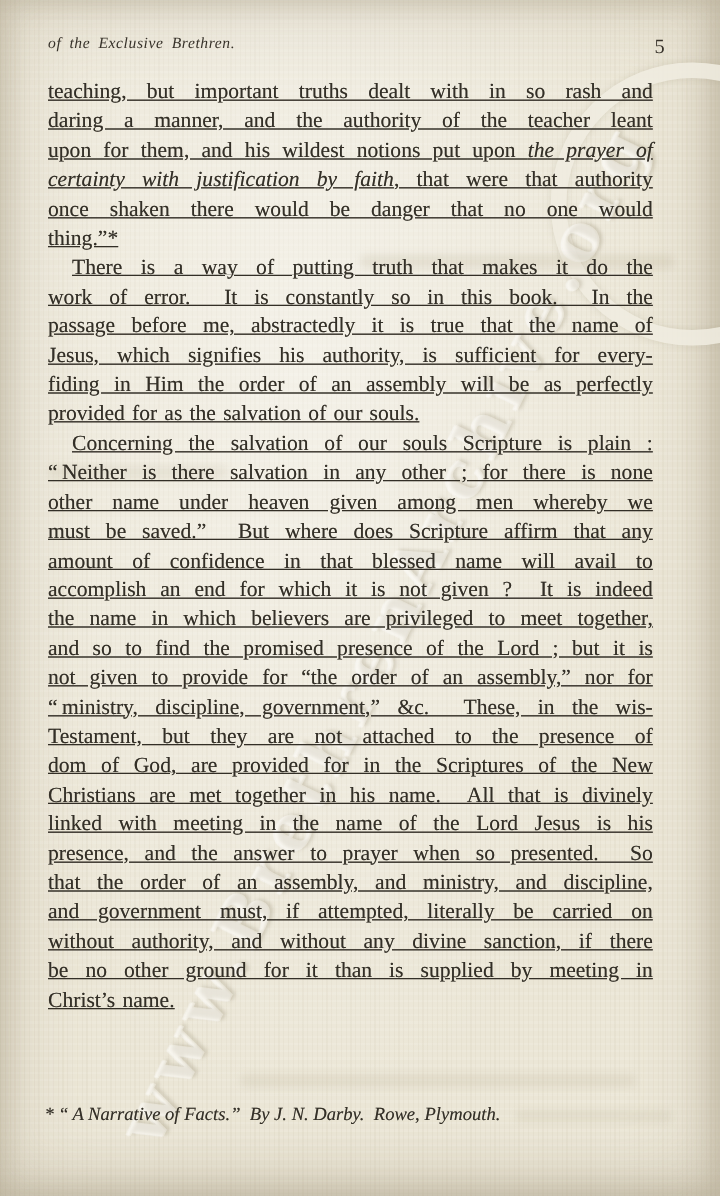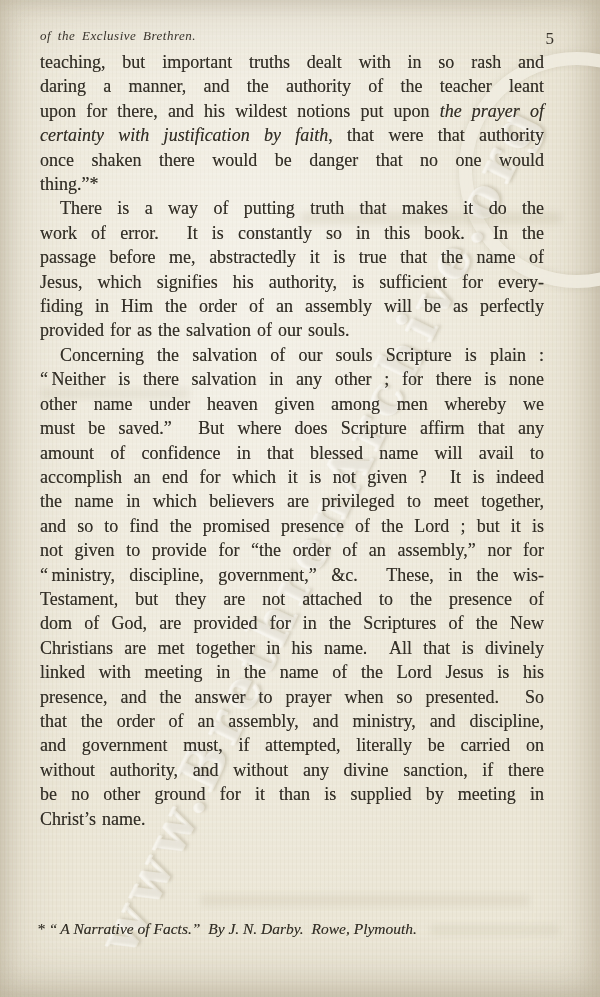--- a/index.html
+++ b/index.html
@@ -77,21 +77,21 @@
   }
   .page-number{
     position:absolute;
     right:0;top:1px;
     font-size:17px;
     color:#37322a;
   }
   
   .body-text{
     position:absolute;
-    left:40px;right:56px;top:50px;
+    left:40px;right:56px;top:64px;text-decoration:underline;
   }
   .para{margin:0;}
   .line{
     font-size:18px;
     line-height:24.4px;
     text-align:justify;
     text-align-last:justify;
     -moz-text-align-last:justify;
     word-spacing:1.5px;
     text-shadow:0 0 0.5px rgba(51,47,39,0.55);
@@ -127,21 +127,21 @@
 
   <div class="header">
     <div class="running-title">of the Exclusive Brethren.</div>
     <div class="page-number">5</div>
   </div>
 
   <div class="body-text">
       <div class="para">
         <div class="line"><span>teaching, but important truths dealt with in so rash and</span></div>
         <div class="line"><span>daring a manner, and the authority of the teacher leant</span></div>
-        <div class="line"><span>upon for there, and his wildest notions put upon </span><i>the prayer of</i></div>
+        <div class="line"><span>upon for them, and his wildest notions put upon </span><i>the prayer of</i></div>
         <div class="line"><i>certainty with justification by faith</i><span>, that were that authority</span></div>
         <div class="line"><span>once shaken there would be danger that no one would</span></div>
         <div class="line last"><span>thing.”*</span></div>
       </div>
       <div class="para indent">
         <div class="line"><span>There is a way of putting truth that makes it do the</span></div>
         <div class="line"><span>work of error.&nbsp; It is constantly so in this book.&nbsp; In the</span></div>
         <div class="line"><span>passage before me, abstractedly it is true that the name of</span></div>
         <div class="line"><span>Jesus, which signifies his authority, is sufficient for every-</span></div>
         <div class="line"><span>fiding in Him the order of an assembly will be as perfectly</span></div>

